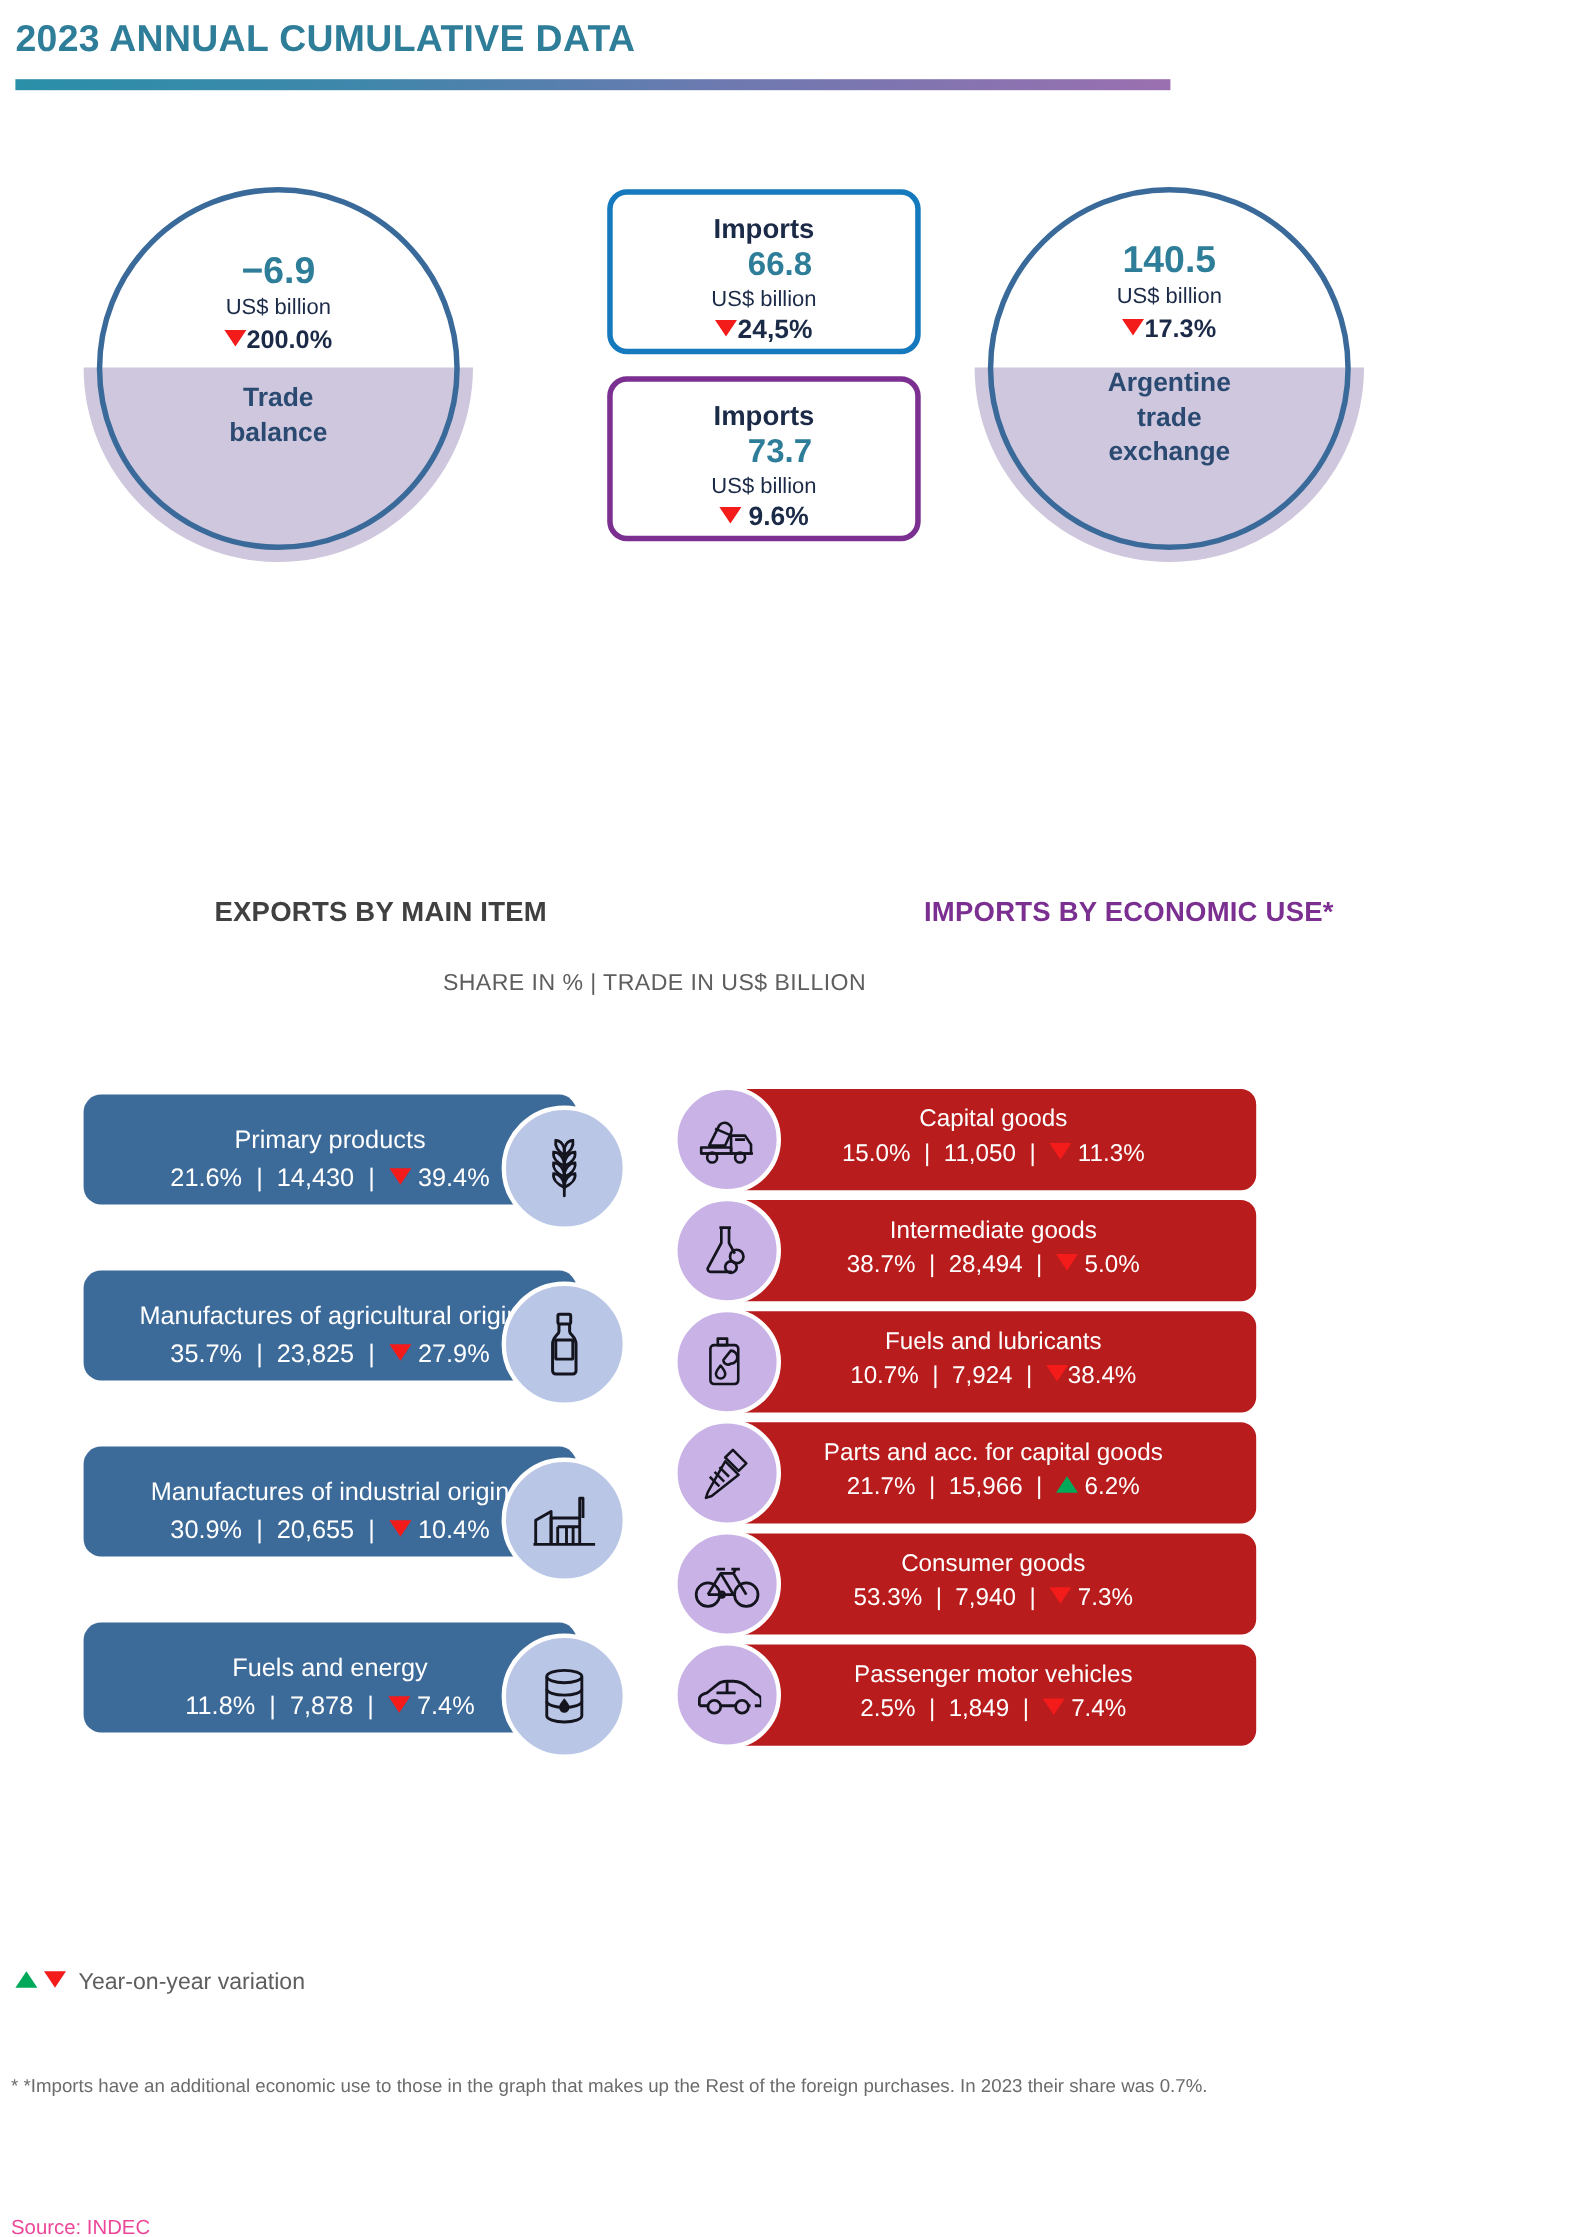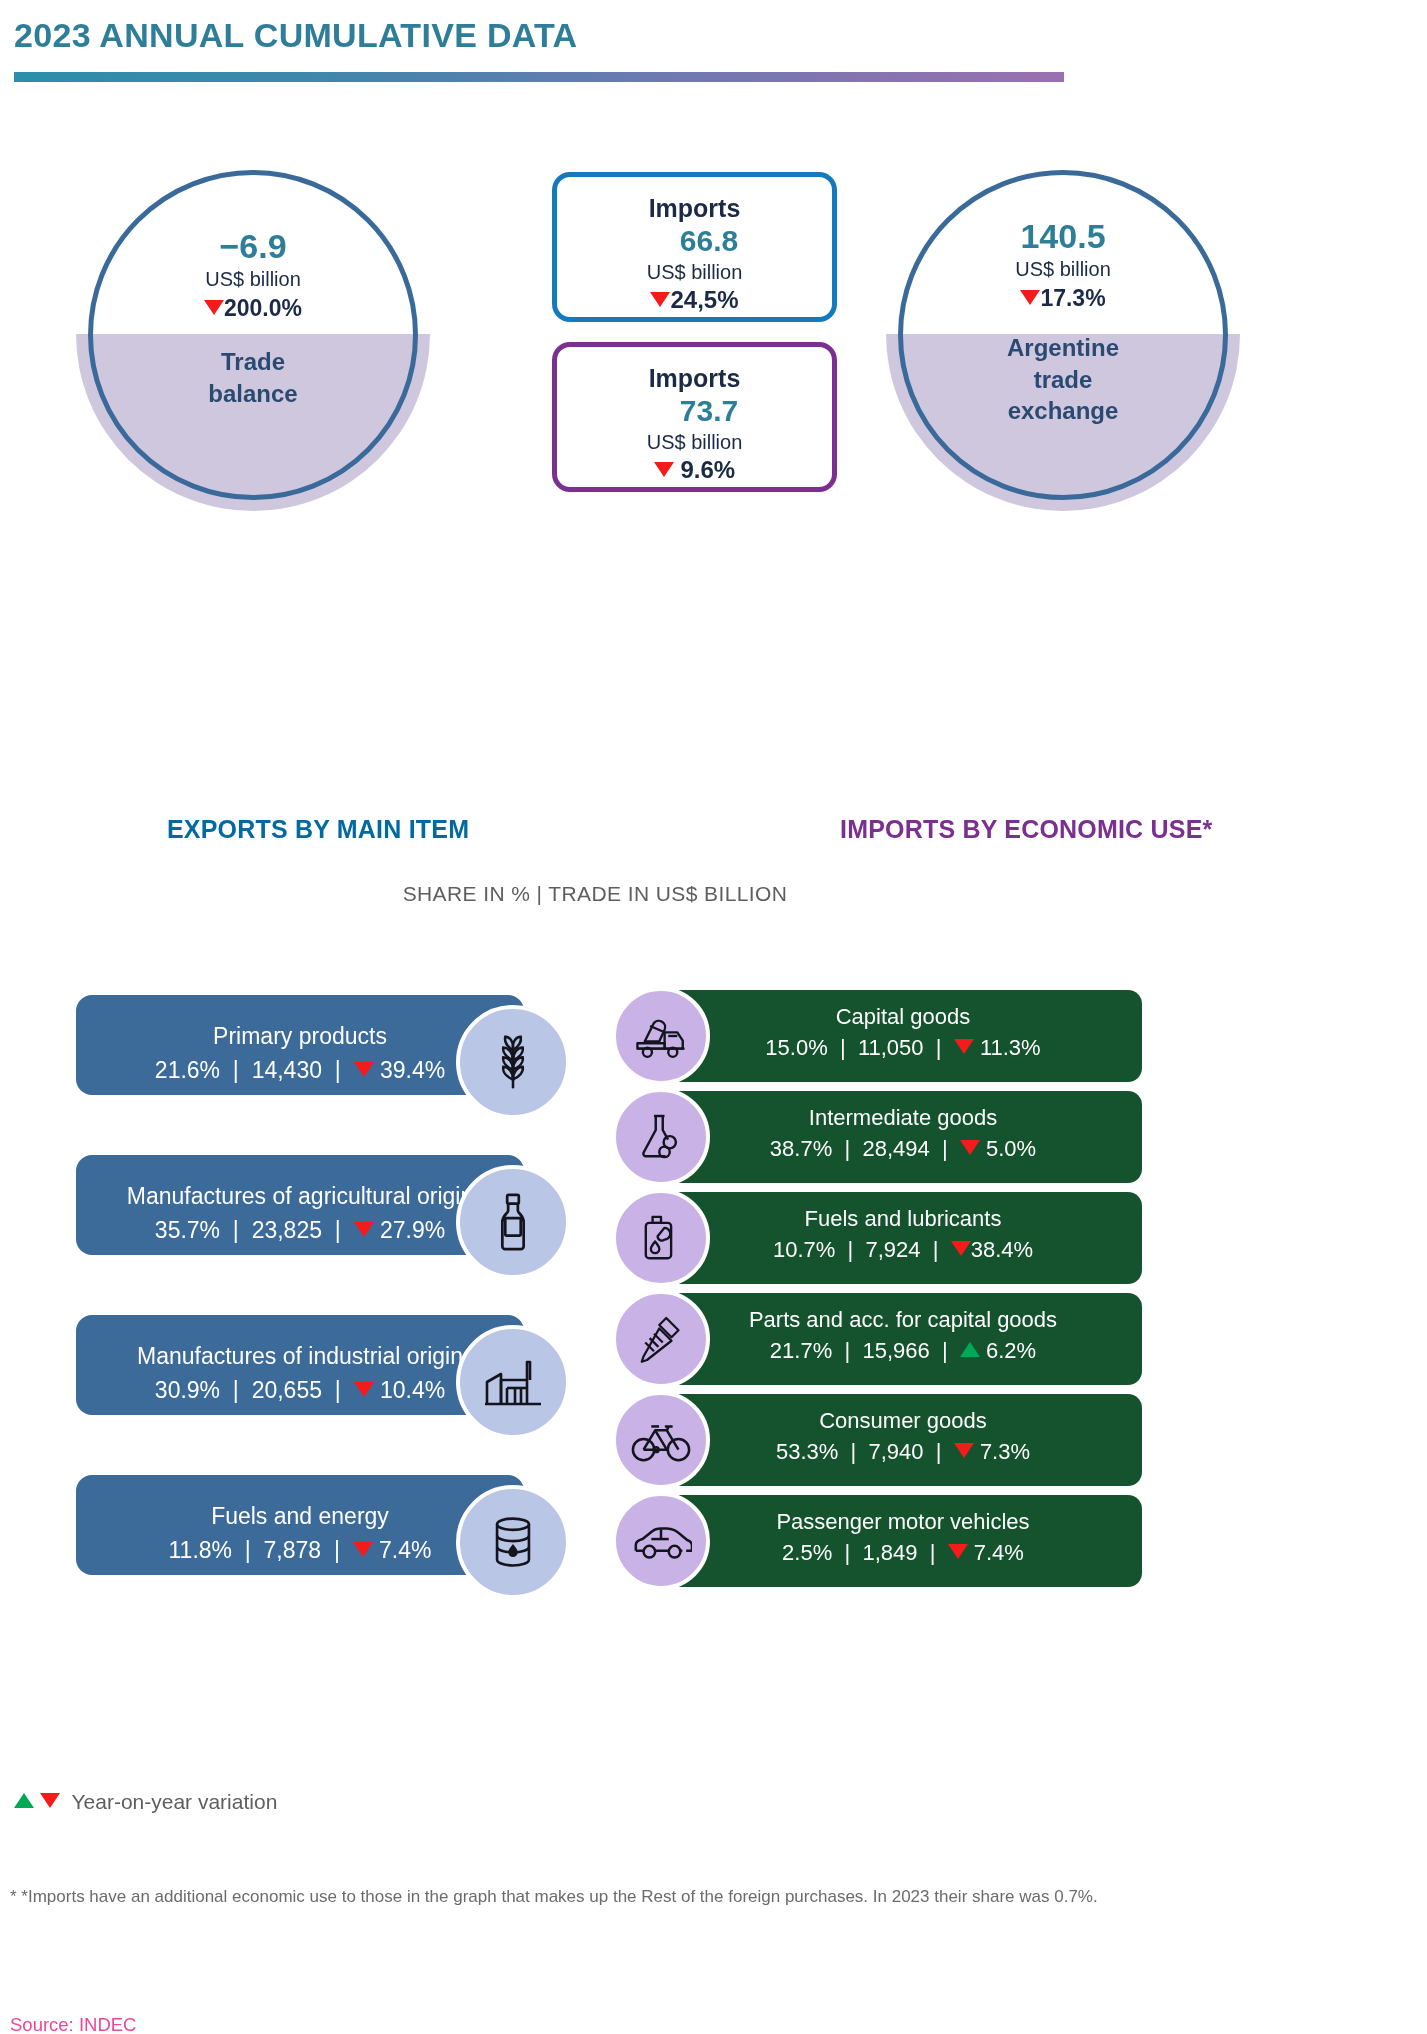--- a/index.html
+++ b/index.html
@@ -56,21 +56,21 @@
     border-radius:18px;background:#ffffff;text-align:center;
   }
   #exports-box{top:22px;height:150px;border:5px solid #1579bd;}
   #imports-box{top:192px;height:150px;border:5px solid #7b2f91;}
   .mid-title{font-size:25px;font-weight:bold;color:#1b2a47;margin-top:17px;line-height:1.15;}
   .mid-val{font-size:30px;font-weight:bold;color:#2e7d99;line-height:1.2;padding-left:29px;}
   .mid-unit{font-size:20px;color:#1b2a47;line-height:1.3;}
   .mid-var{font-size:24px;font-weight:bold;color:#1b2a47;line-height:1.25;}
   
   .sec-head{position:absolute;font-size:25px;font-weight:bold;letter-spacing:0.2px;}
-  #exports-head{left:167px;top:815px;color:#0369a1;}
+  #exports-head{left:195px;top:815px;color:#404040;}
   #imports-head{left:840px;top:815px;color:#7b2f91;}
   #share-sub{
     position:absolute;left:0;top:882px;width:1190px;text-align:center;
     font-size:21px;color:#5e5e5e;letter-spacing:0.4px;
   }
   
   #exports-list{position:absolute;left:76px;top:995px;width:480px;}
   .exp-row{position:relative;height:160px;}
   .exp-bar{
     position:absolute;left:0;top:0;width:448px;height:100px;
@@ -82,21 +82,21 @@
   .exp-icon{
     position:absolute;left:380px;top:10px;width:114px;height:114px;border-radius:50%;
     background:#b9c6e6;z-index:3;display:flex;align-items:center;justify-content:center;
     border:4px solid #ffffff;box-sizing:border-box;
   }
   
   #imports-list{position:absolute;left:612px;top:990px;width:520px;}
   .imp-row{position:relative;height:101px;}
   .imp-bar{
     position:absolute;left:52px;top:0;width:478px;height:92px;
-    background:#14532d;border-radius:14px;box-sizing:border-box;
+    background:#b91c1c;border-radius:14px;box-sizing:border-box;
     color:#ffffff;text-align:center;padding-top:12px;z-index:2;
   }
   .imp-name{font-size:22px;line-height:1.32;}
   .imp-stats{font-size:22px;line-height:1.5;white-space:nowrap;}
   .imp-icon{
     position:absolute;left:0;top:-3px;width:98px;height:98px;border-radius:50%;
     background:#c9b3e6;z-index:3;display:flex;align-items:center;justify-content:center;
     border:4px solid #ffffff;box-sizing:border-box;
   }
   

